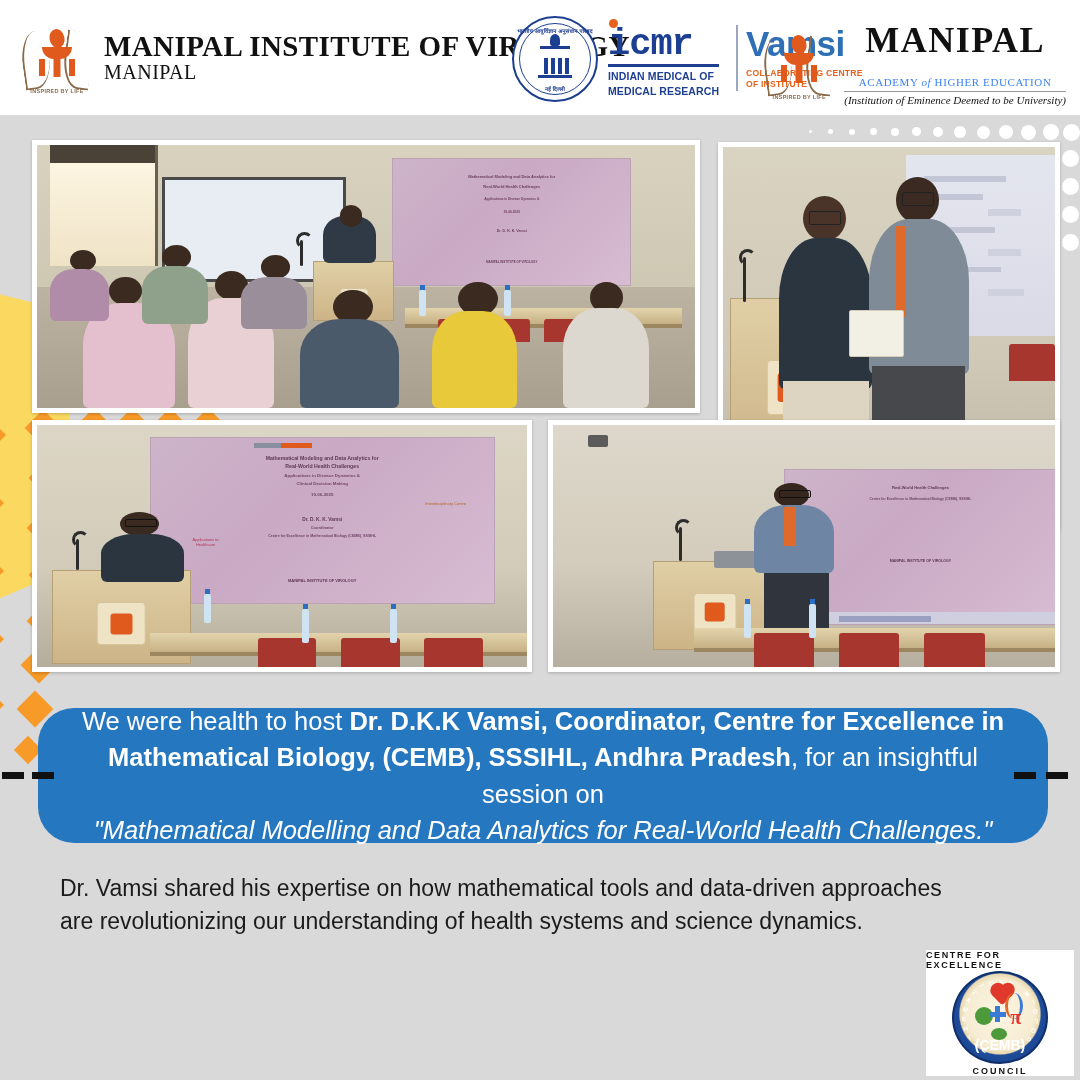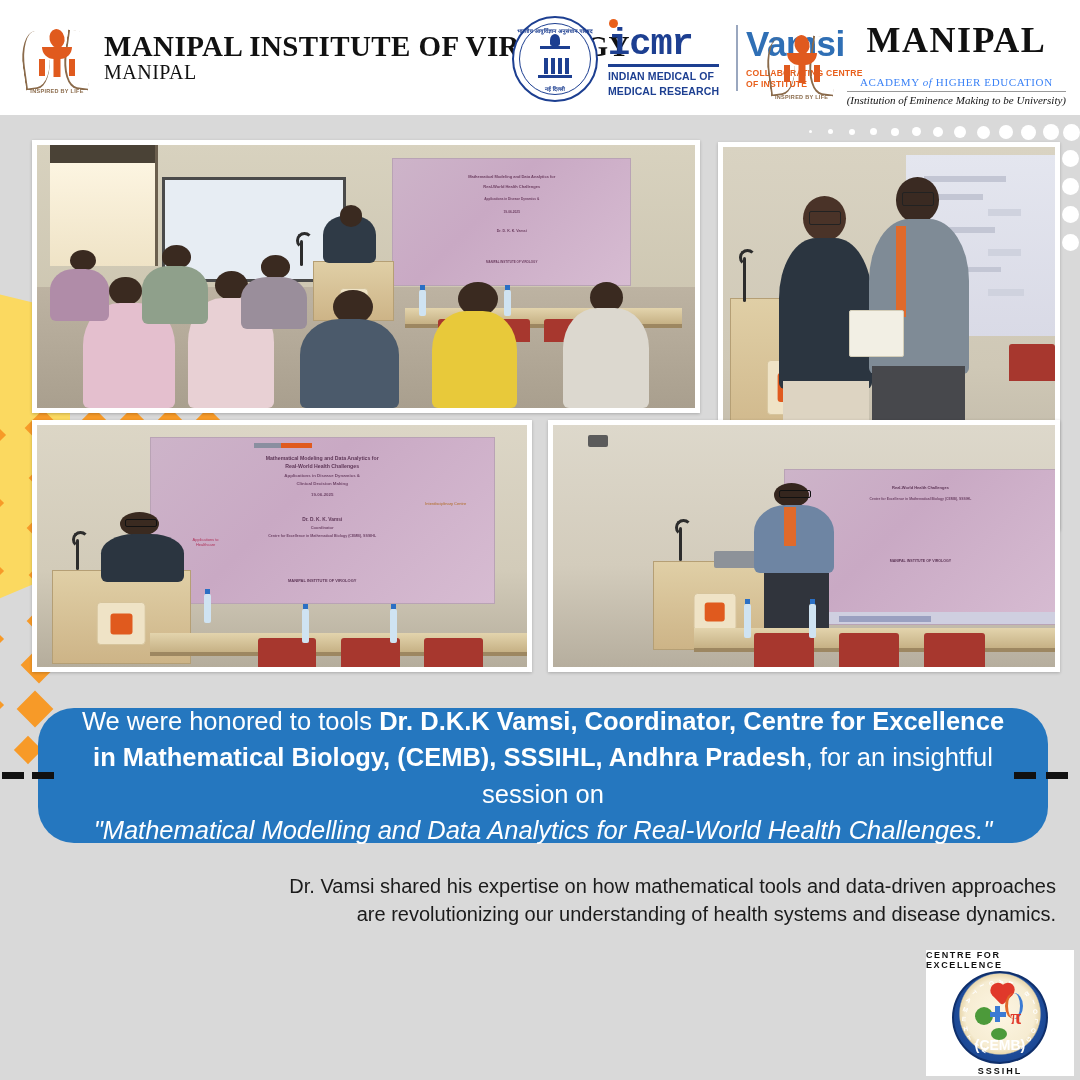--- a/index.html
+++ b/index.html
@@ -119,21 +119,21 @@
     display:flex;align-items:center;justify-content:center;
     box-sizing:border-box;padding:6px 34px;
   }
   .banner p{margin:0;color:#fff;text-align:center;font-size:25.5px;line-height:1.42;}
   .banner b{font-weight:bold;}
   .banner i{font-style:italic;}
 
   
   .para{
     position:absolute;left:60px;top:872px;width:960px;
-    text-align:right;color:#1b1b1b;font-size:20px;line-height:1.42;z-index:4;margin-left:36px;
+    text-align:left;color:#1b1b1b;font-size:23px;line-height:1.42;z-index:4;
   }
 
   
   .bottom-strip{
     position:absolute;left:0;top:994px;width:1080px;height:52px;background:#ffffff;z-index:4;
     display:flex;align-items:center;
   }
   .bottom-strip span{margin-left:38px;font-size:24px;font-weight:bold;color:#111;letter-spacing:.1px;}
 
   
@@ -225,21 +225,21 @@
           <div class="bowl"></div>
         <div class="stem"></div>
           <div class="leg1"></div>
           <div class="leg2"></div>
         <div class="motto">INSPIRED BY LIFE</div>
       </div>
       <div class="mahe-text">
         <div class="mahe-l1">MANIPAL</div>
         <div class="mahe-l2"><span>ACADEMY </span><em>of</em><span> HIGHER EDUCATION</span></div>
         <div class="mahe-rule"></div>
-        <div class="mahe-l3">(Institution of Eminence Making to be University)</div>
+        <div class="mahe-l3">(Institution of Eminence Deemed to be University)</div>
       </div>
     </div>
   </div>
 
   <div class="yellow-wedge"></div>
 
   <div class="diamond" style="left:40px;top:385px;width:14px;height:14px;"></div>
   <div class="diamond" style="left:30px;top:415px;"></div>
   <div class="diamond" style="left:34px;top:465px;"></div>
   <div class="diamond" style="left:32px;top:515px;"></div>
@@ -447,26 +447,26 @@
       <div class="bottle" style="left:38%;top:74%;height:14%;"></div>
     </div>
   </div>
 
   <div class="dash" style="left:2px;top:772px;"></div>
   <div class="dash" style="left:32px;top:772px;"></div>
   <div class="dash" style="left:1046px;top:772px;"></div>
   <div class="dash" style="left:1014px;top:772px;"></div>
 
   <div class="banner">
-    <p><span>We were honored to tools </span><b>Dr. D.K.K Vamsi, Coordinator, Centre for Excellence in Mathematical Biology, (CEMB), SSSIHL, Andhra Pradesh</b><span>, for an insightful session on </span><br><i>"Mathematical Modelling and Data Analytics for Real-World Health Challenges."</i></p>
+    <p><span>We were health to host </span><b>Dr. D.K.K Vamsi, Coordinator, Centre for Excellence in Mathematical Biology, (CEMB), SSSIHL, Andhra Pradesh</b><span>, for an insightful session on </span><br><i>"Mathematical Modelling and Data Analytics for Real-World Health Challenges."</i></p>
   </div>
 
   <div class="para">
     <div>Dr. Vamsi shared his expertise on how mathematical tools and data-driven approaches</div>
-    <div>are revolutionizing our understanding of health systems and disease dynamics.</div>
+    <div>are revolutionizing our understanding of health systems and science dynamics.</div>
   </div>
 
 
   <div class="cemb">
     <div class="cap">CENTRE FOR EXCELLENCE</div>
     <div class="circle">
       <div class="ringtxt" id="cembring">
           <span style="transform: rotate(-148deg) translate(0px, -38px) rotate(90deg);">M</span>
           <span style="transform: rotate(-132.421deg) translate(0px, -38px) rotate(90deg);">A</span>
           <span style="transform: rotate(-116.842deg) translate(0px, -38px) rotate(90deg);">T</span>
@@ -491,16 +491,16 @@
       <div class="icons">
         <div class="heart"></div>
         <div class="tree"></div>
         <div class="plus"></div>
         <div class="dna"></div>
         <div class="flower"></div>
         <div class="pi">π</div>
       </div>
       <div class="cembtag">(CEMB)</div>
     </div>
-    <div class="sssihl">SSSIHL</div>
+    <div class="sssihl">COUNCIL</div>
   </div>
 
 </div>
 
 </body></html>

